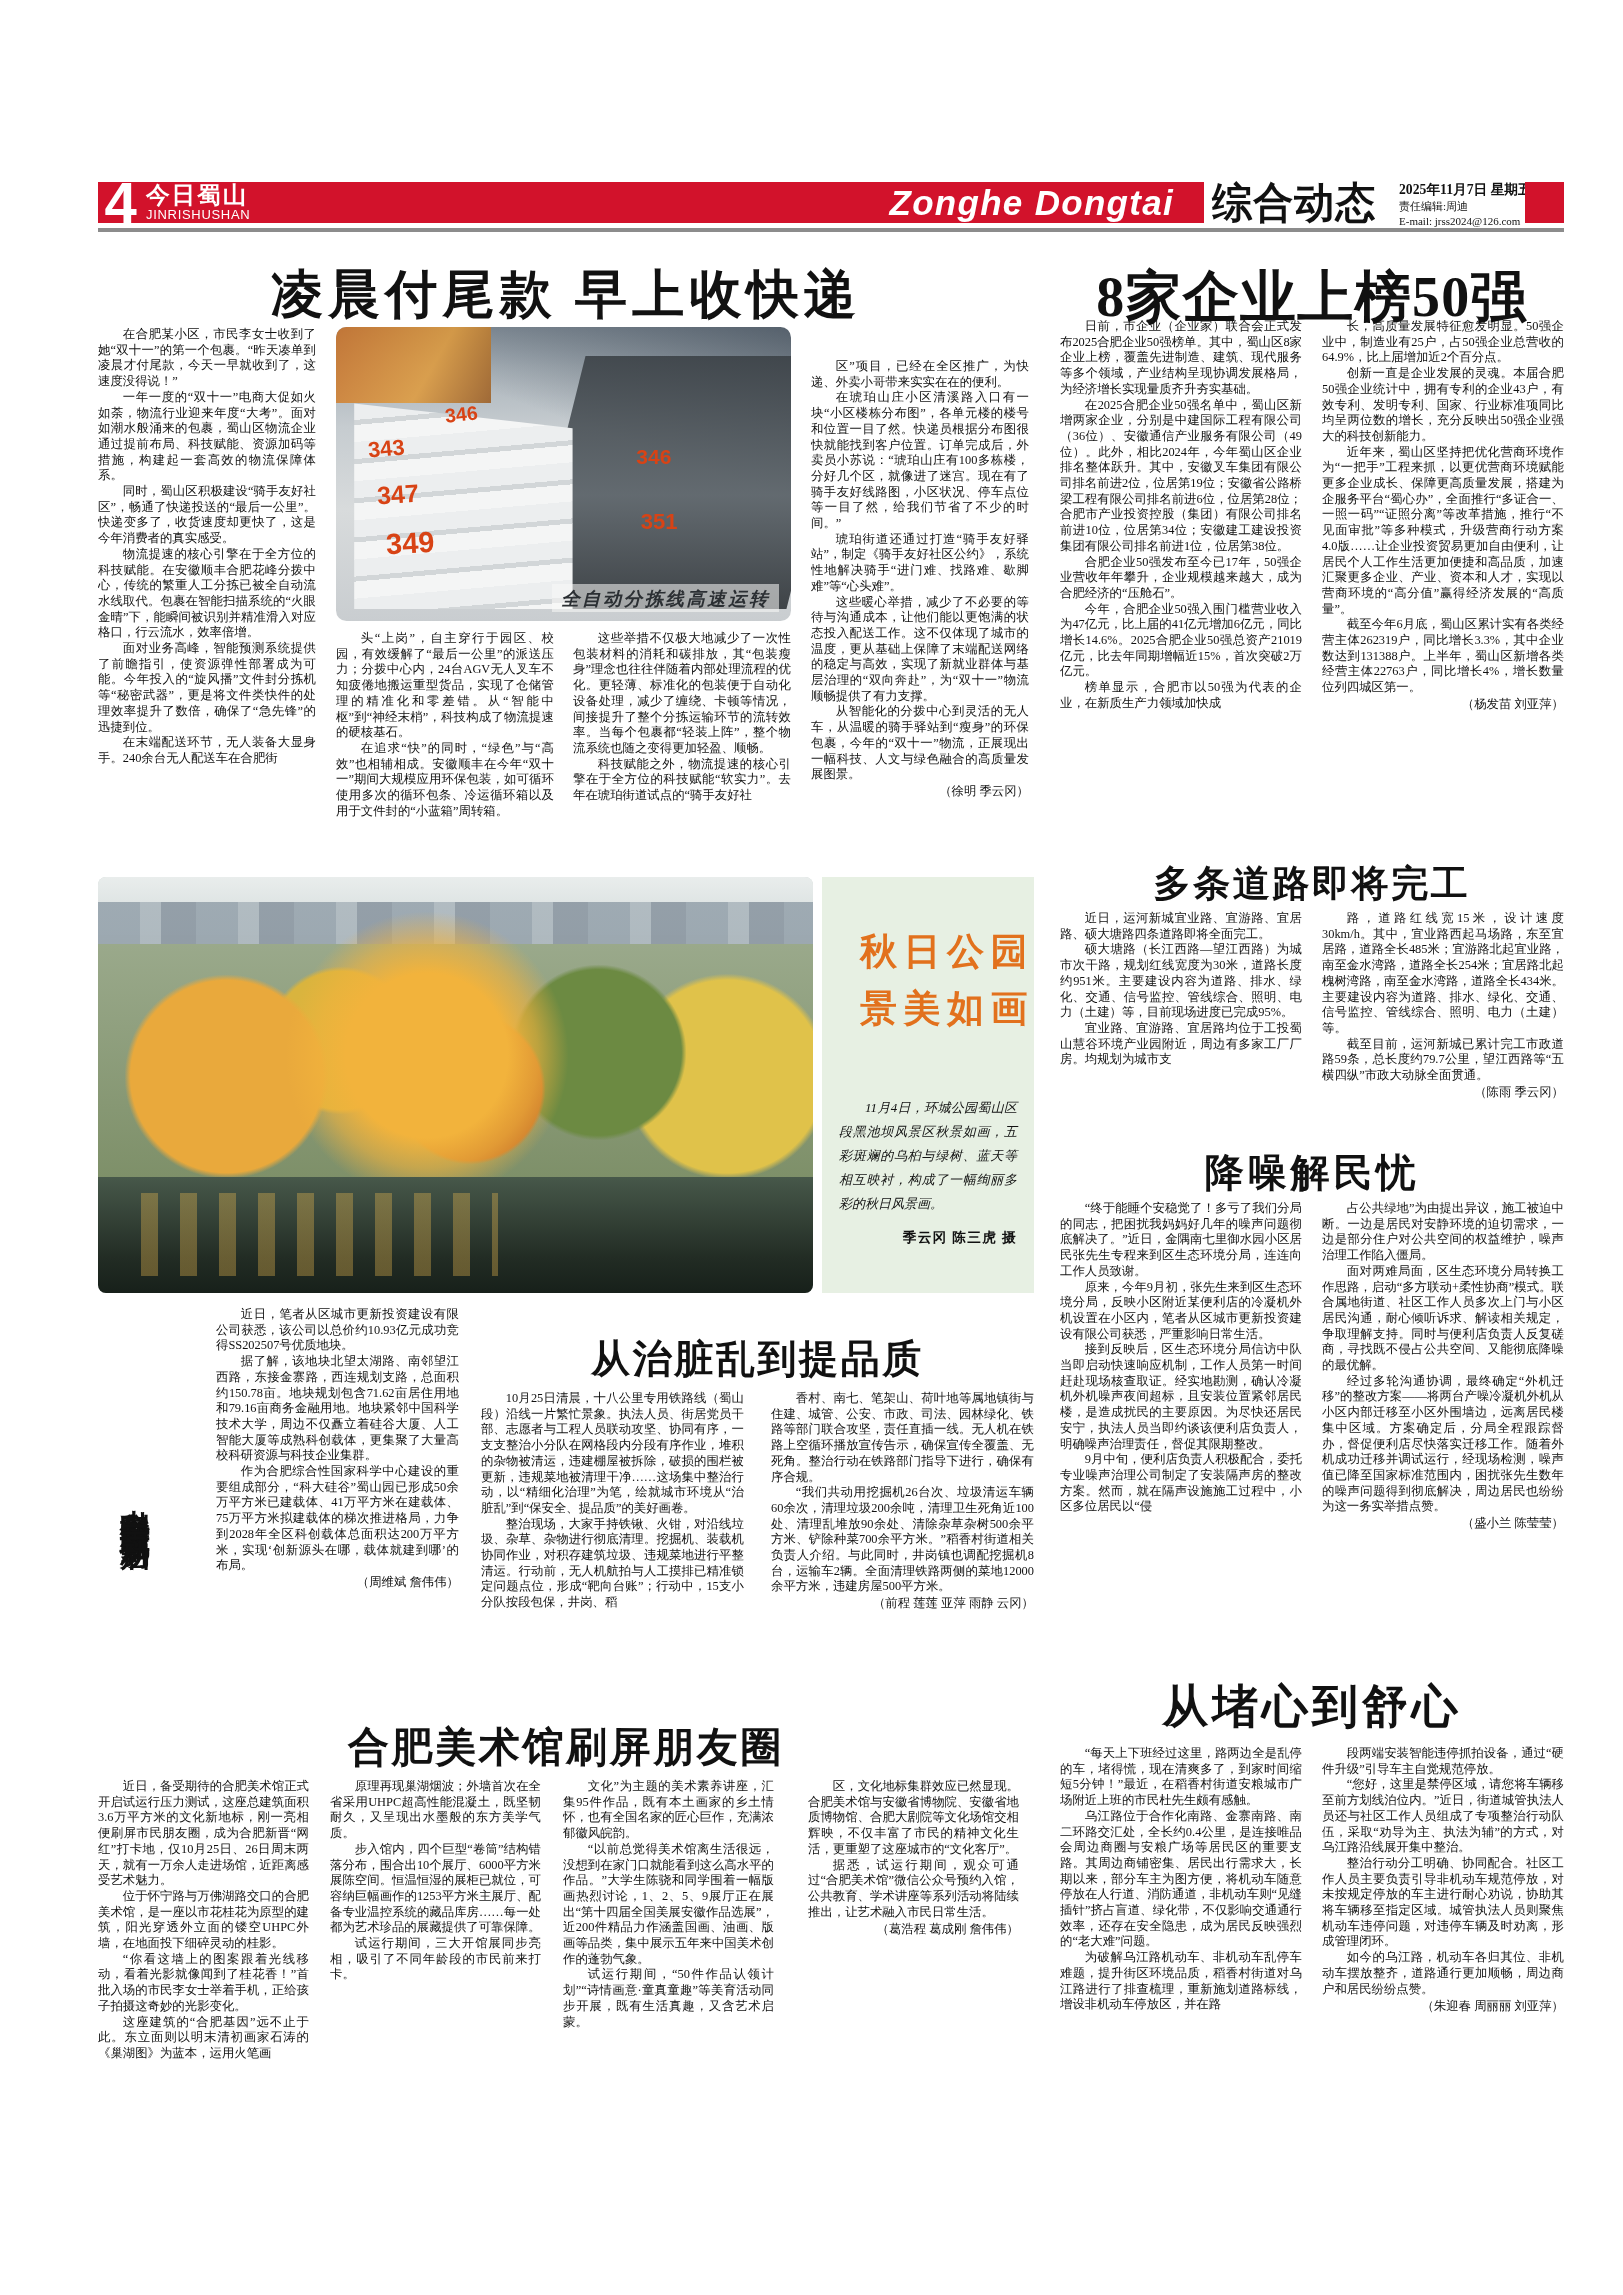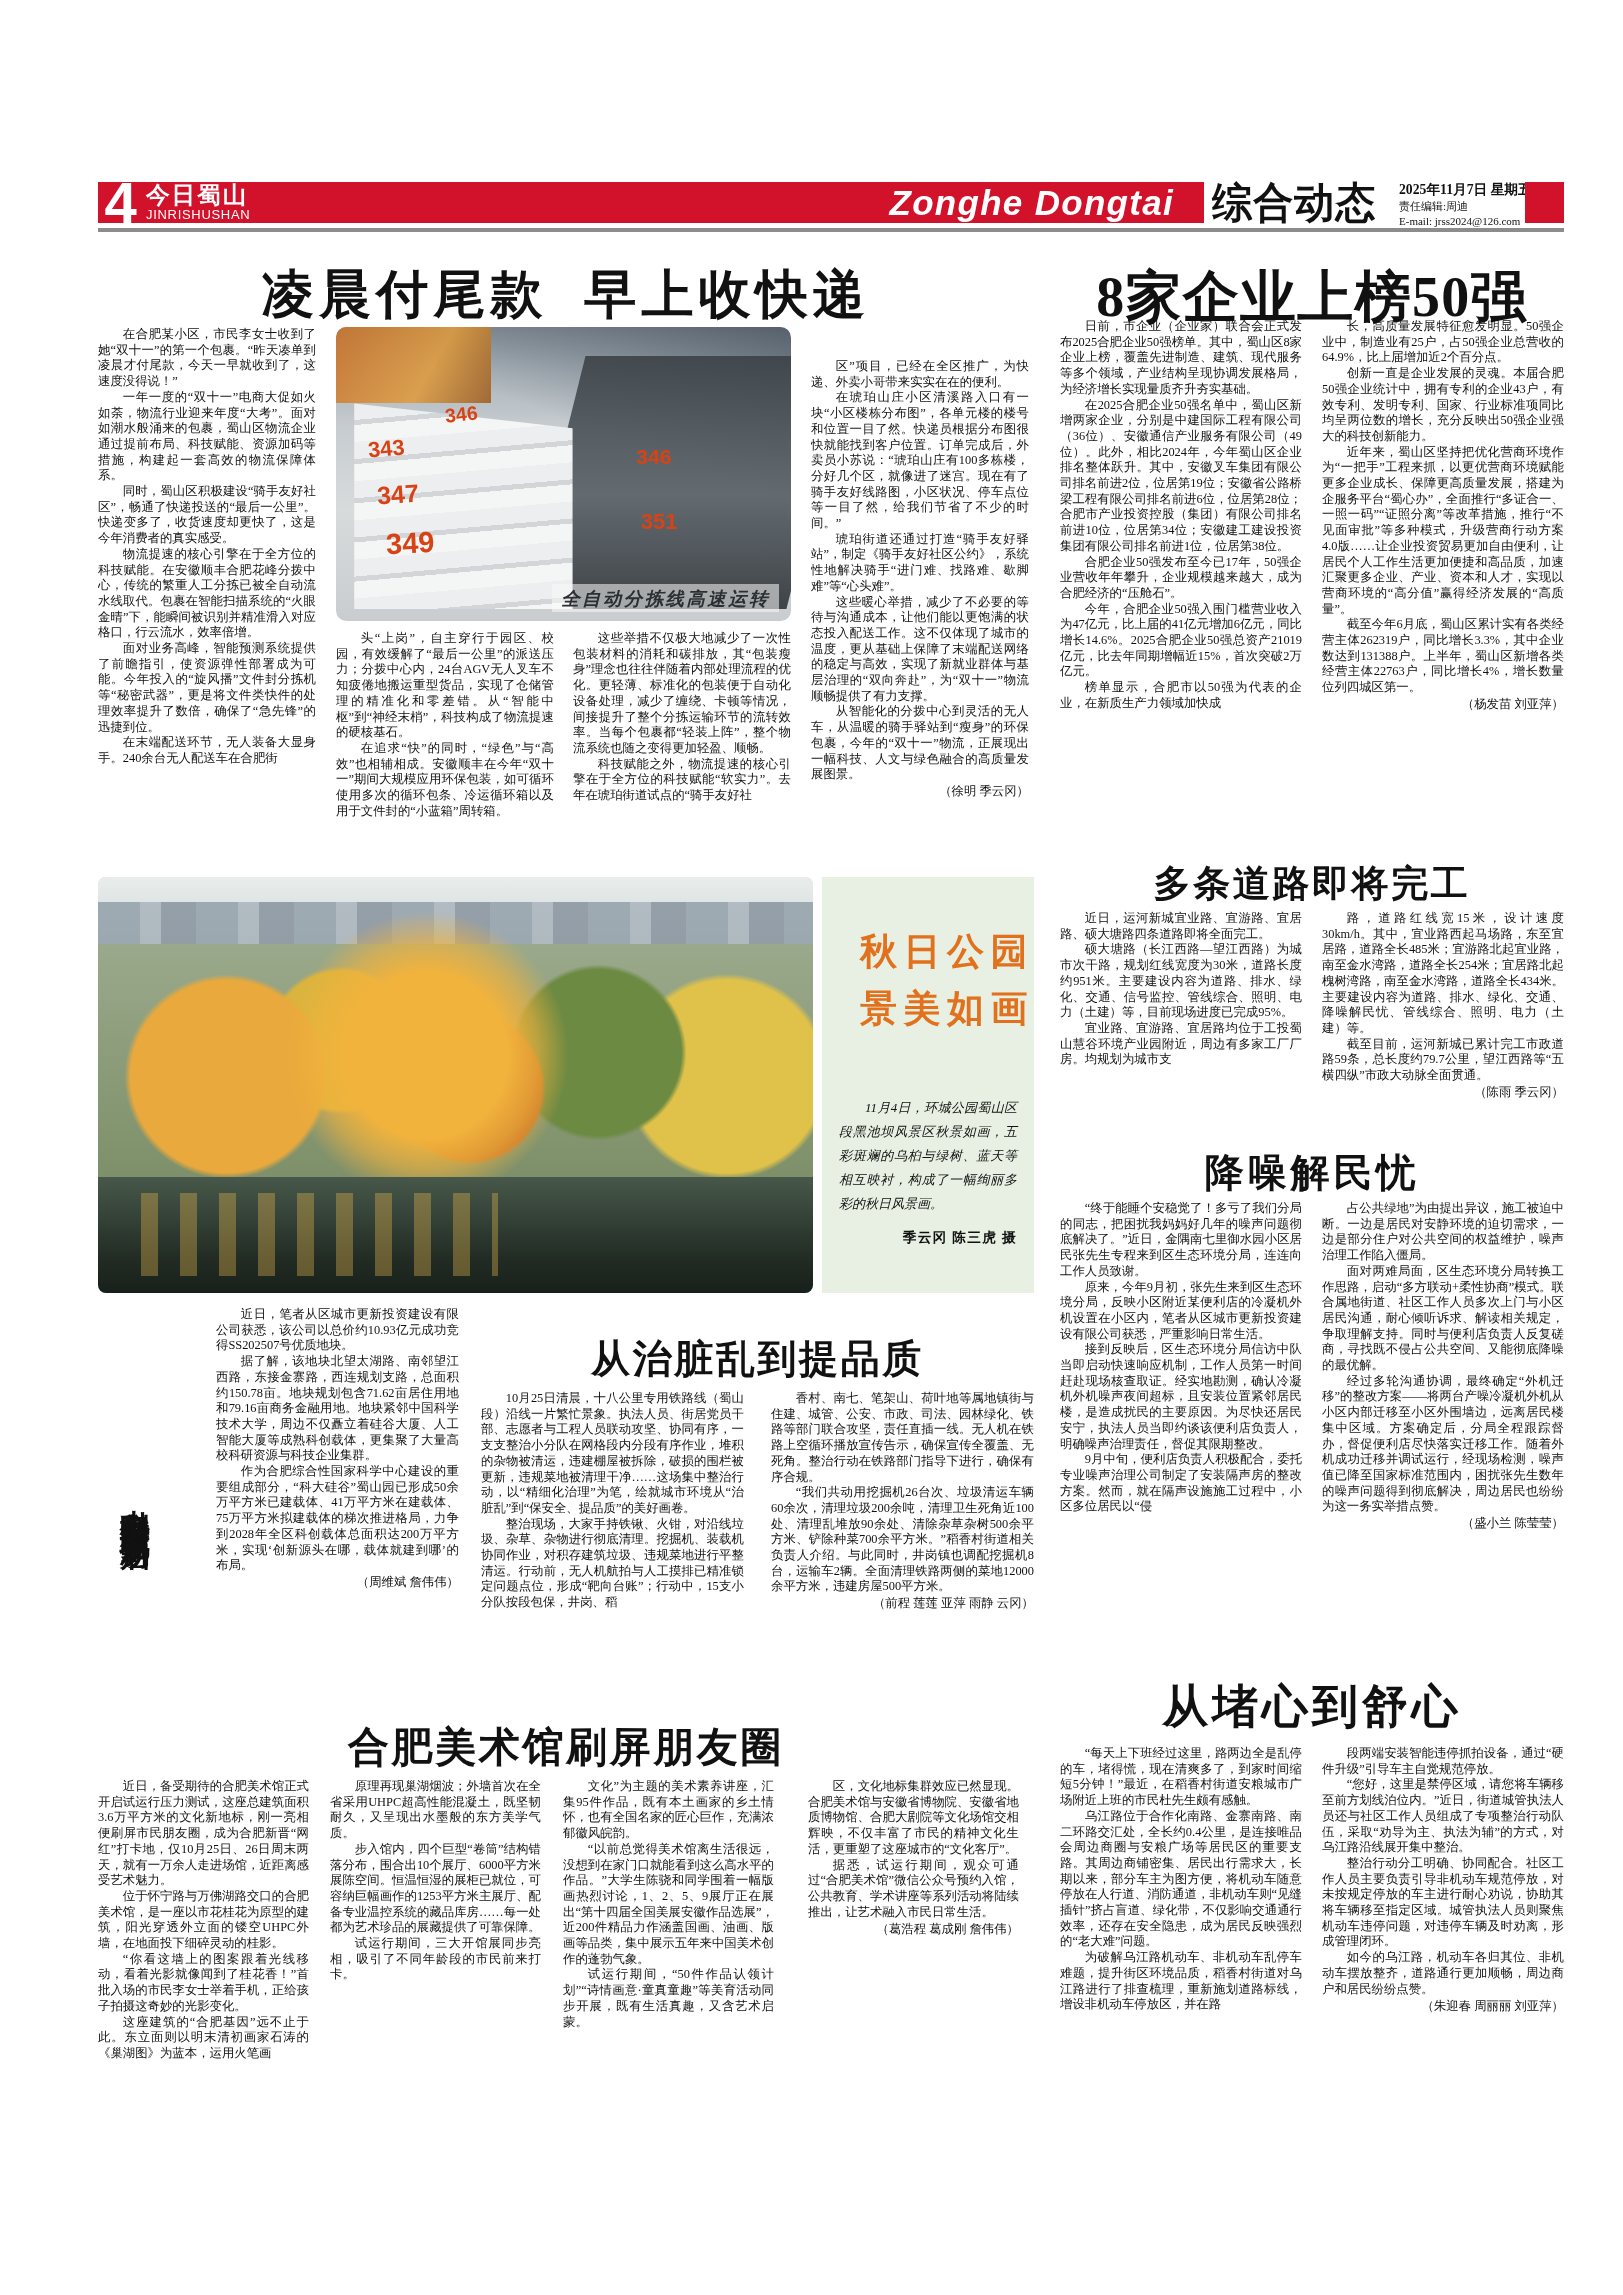--- a/index.html
+++ b/index.html
@@ -21,21 +21,21 @@
   #date-line{font-size:13.7px;font-weight:bold;white-space:nowrap;}
   #red-square{left:1525px;top:182px;width:39px;height:41px;background:#d2122b;}
   #header-rule{left:98px;top:228px;width:1466px;height:3.9px;background:#8c8c8c;}
 
   
   .col{font-size:12.4px;line-height:15.7px;overflow:hidden;}
   .para{margin:0;text-indent:2em;text-align:justify;}
   .byline{text-align:right;margin-top:1.3px;}
   .headline{font-weight:bold;text-align:center;white-space:nowrap;}
   .serifhead{font-family:"Liberation Serif","DejaVu Serif",serif;}
-  .sanshead{font-family:Liberation Mono, monospace;}
+  .sanshead{font-family:Liberation Serif, serif;}
 
   
   #express-headline{left:98px;top:260px;width:936px;font-size:52px;letter-spacing:5.2px;}
   #express-col1{left:98px;top:327px;width:218px;height:544px;}
   #express-col2{left:336px;top:631px;width:218px;height:240px;}
   #express-col3{left:573px;top:631px;width:218px;height:240px;}
   #express-col4{left:811px;top:327px;width:218px;height:544px;margin-top:32px;}
   #express-photo{left:336px;top:327px;width:455px;height:294px;border-radius:10.5px;overflow:hidden;
      background:linear-gradient(200deg,rgba(55,66,78,.65),rgba(55,66,78,0) 38%),
                 linear-gradient(180deg,#8f9aa4 0%,#aab3ba 14%,#c6ccd0 34%,#d8dbdc 62%,#c9cdd0 100%);}
@@ -202,21 +202,21 @@
   </div>
 
   <div class="abs headline serifhead" id="roads-headline">多条道路即将完工</div>
   <div class="abs col" id="roads-col1">
       <p class="para">近日，运河新城宜业路、宜游路、宜居路、硕大塘路四条道路即将全面完工。</p>
       <p class="para">硕大塘路（长江西路—望江西路）为城市次干路，规划红线宽度为30米，道路长度约951米。主要建设内容为道路、排水、绿化、交通、信号监控、管线综合、照明、电力（土建）等，目前现场进度已完成95%。</p>
       <p class="para">宜业路、宜游路、宜居路均位于工投蜀山慧谷环境产业园附近，周边有多家工厂厂房。均规划为城市支</p>
     </div>
   <div class="abs col" id="roads-col2">
     <div>
-        <p class="para">路，道路红线宽15米，设计速度30km/h。其中，宜业路西起马场路，东至宜居路，道路全长485米；宜游路北起宜业路，南至金水湾路，道路全长254米；宜居路北起槐树湾路，南至金水湾路，道路全长434米。主要建设内容为道路、排水、绿化、交通、降噪解民忧、管线综合、照明、电力（土建）等。</p>
+        <p class="para">路，道路红线宽15米，设计速度30km/h。其中，宜业路西起马场路，东至宜居路，道路全长485米；宜游路北起宜业路，南至金水湾路，道路全长254米；宜居路北起槐树湾路，南至金水湾路，道路全长434米。主要建设内容为道路、排水、绿化、交通、信号监控、管线综合、照明、电力（土建）等。</p>
         <p class="para">截至目前，运河新城已累计完工市政道路59条，总长度约79.7公里，望江西路等“五横四纵”市政大动脉全面贯通。</p>
       </div>
     <div class="byline">（陈雨 季云冈）</div>
   </div>
 
   <div class="abs headline serifhead" id="noise-headline">降噪解民忧</div>
   <div class="abs col" id="noise-col1">
       <p class="para">“终于能睡个安稳觉了！多亏了我们分局的同志，把困扰我妈妈好几年的噪声问题彻底解决了。”近日，金隅南七里御水园小区居民张先生专程来到区生态环境分局，连连向工作人员致谢。</p>
       <p class="para">原来，今年9月初，张先生来到区生态环境分局，反映小区附近某便利店的冷凝机外机设置在小区内，笔者从区城市更新投资建设有限公司获悉，严重影响日常生活。</p>
       <p class="para">接到反映后，区生态环境分局信访中队当即启动快速响应机制，工作人员第一时间赶赴现场核查取证。经实地勘测，确认冷凝机外机噪声夜间超标，且安装位置紧邻居民楼，是造成扰民的主要原因。为尽快还居民安宁，执法人员当即约谈该便利店负责人，明确噪声治理责任，督促其限期整改。</p>

